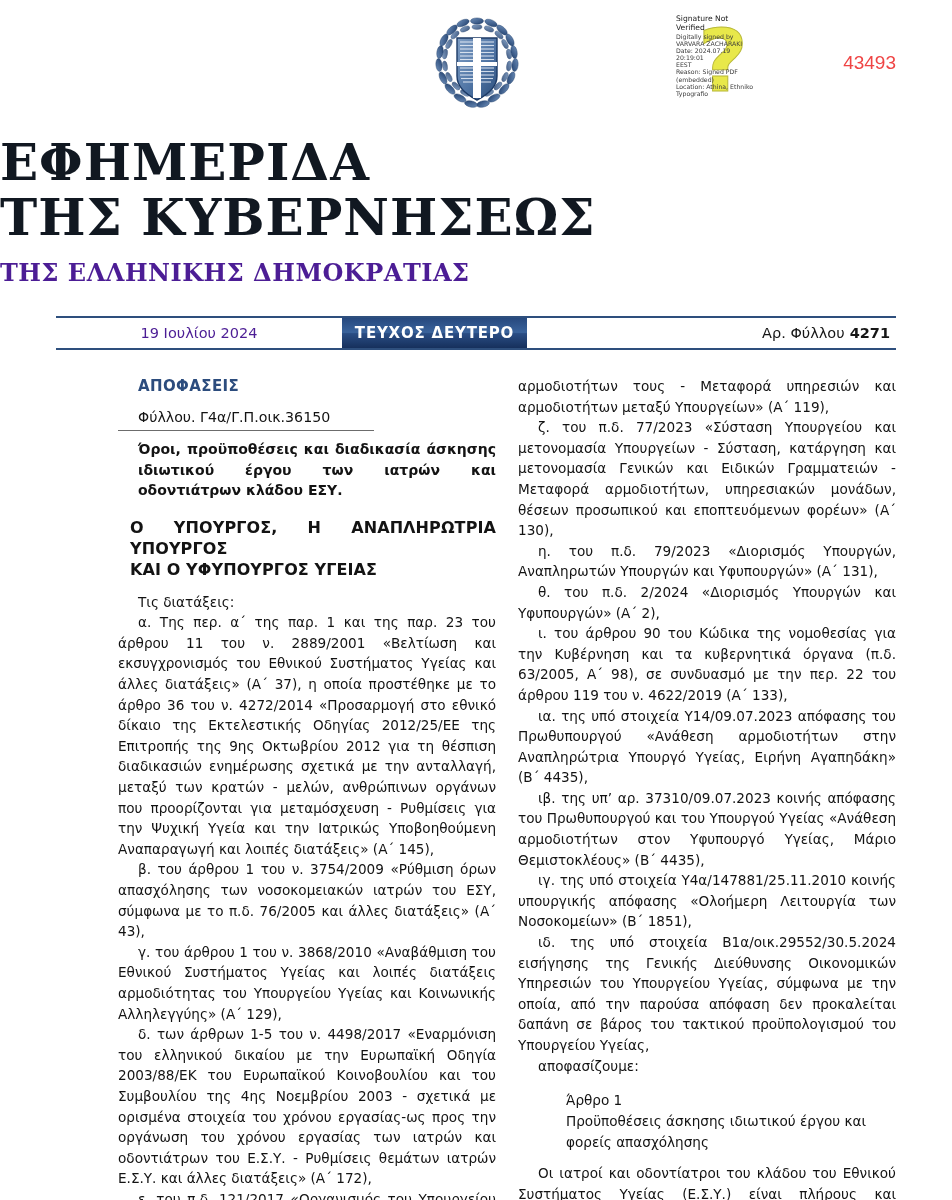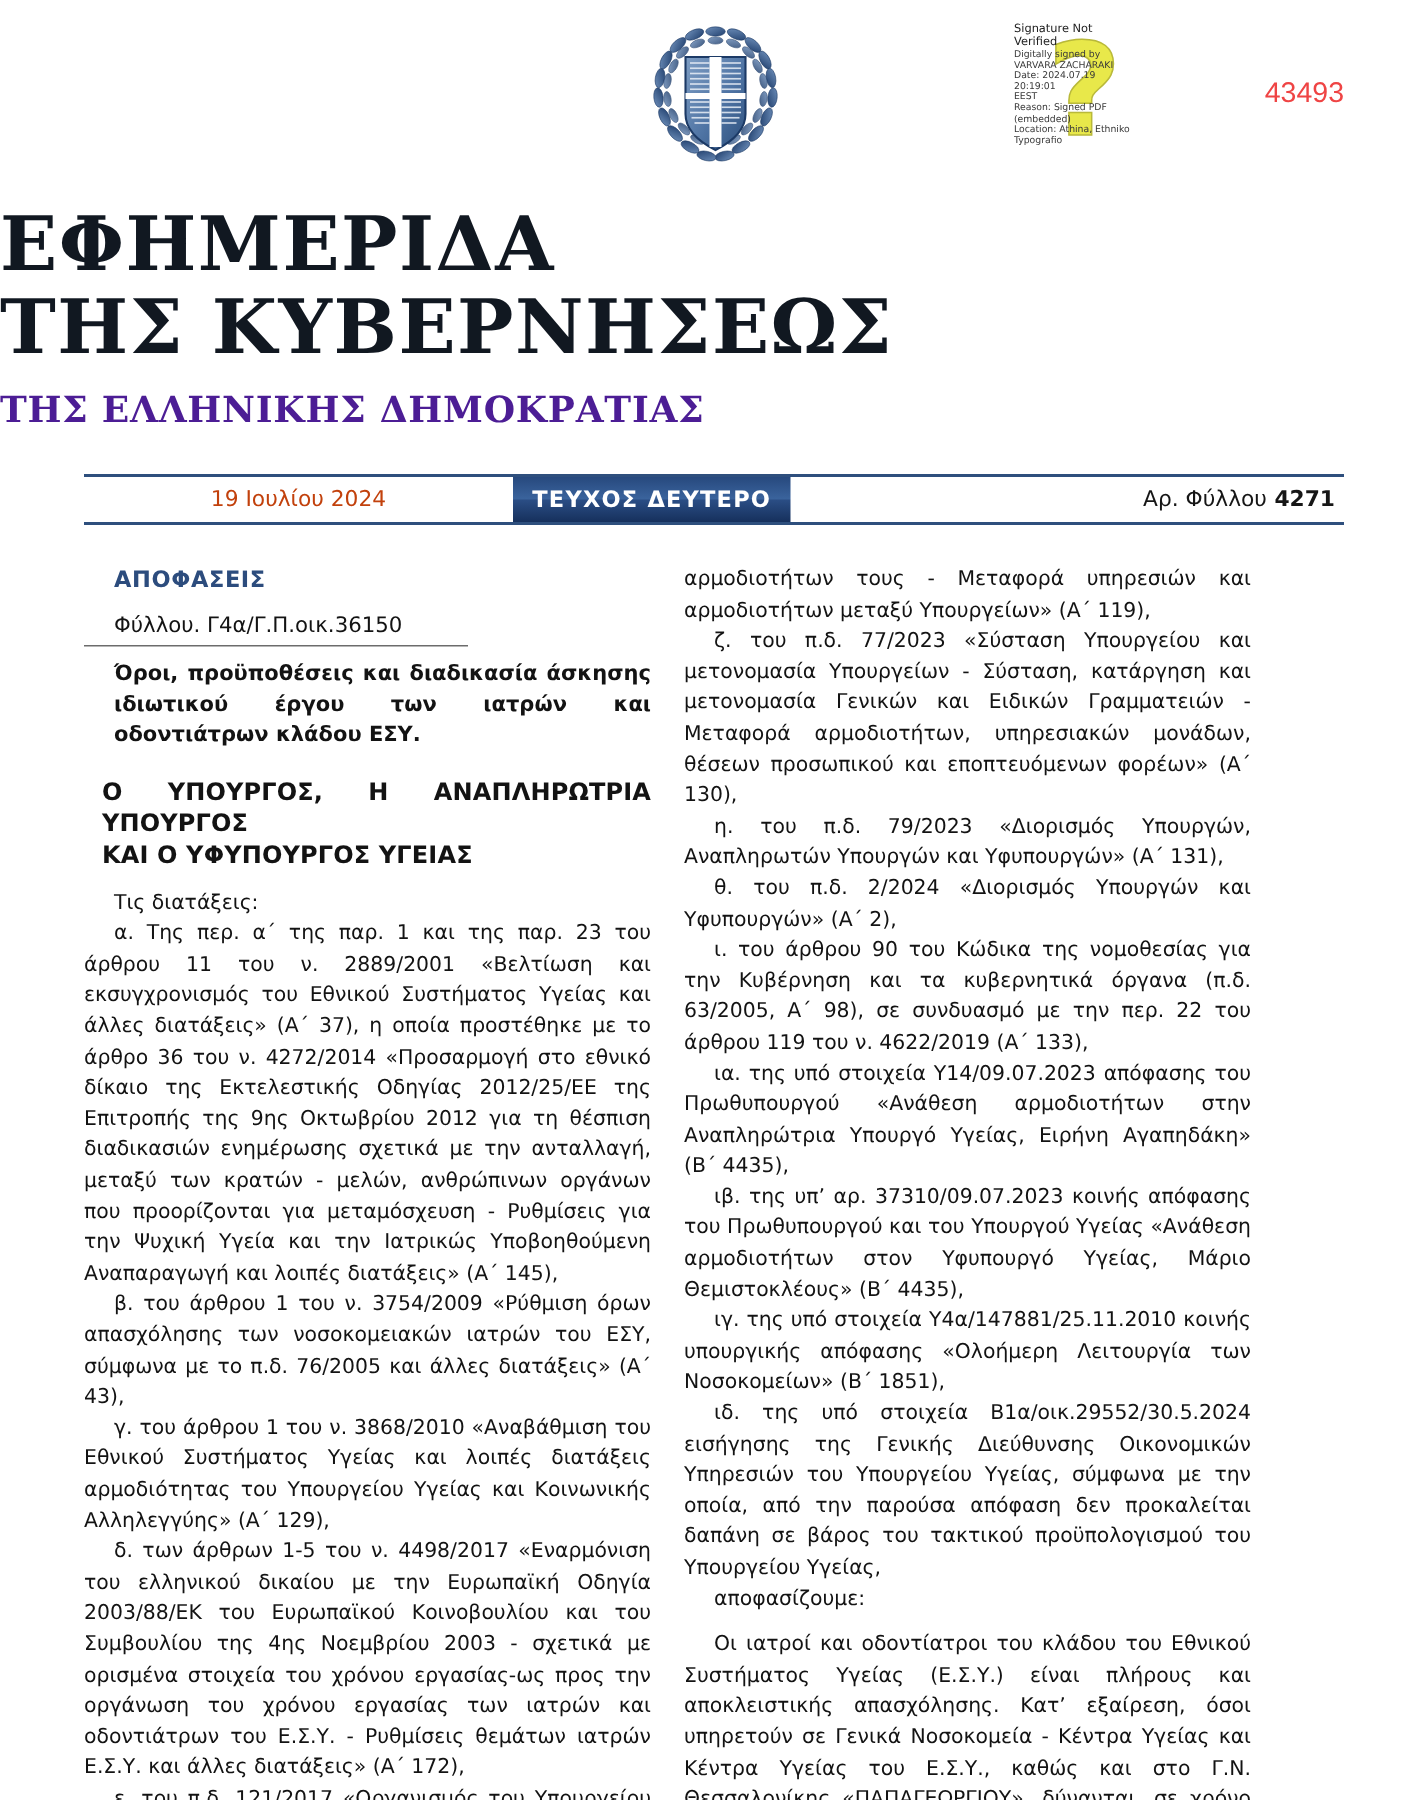--- a/index.html
+++ b/index.html
@@ -111,21 +111,21 @@
     border-bottom: 2px solid #2e4f7d;
     display: flex;
     align-items: stretch;
   }
   .issue-date {
     flex: 0 0 286px;
     display: flex;
     align-items: center;
     justify-content: center;
     font-size: 14.5px;
-    color: #c2410c;
+    color: #4c1d95;
   }
   .issue-badge {
     flex: 0 0 185px;
     background: linear-gradient(to bottom, #27497e 0%, #3a639c 48%, #2a4d84 52%, #16305c 100%);
     color: #ffffff;
     font-weight: bold;
     font-size: 15px;
     letter-spacing: 0.8px;
     display: flex;
     align-items: center;
@@ -157,21 +157,21 @@
   }
   .col {
     width: 378px;
     font-size: 13.6px;
     line-height: 20.6px;
     text-align: justify;
     text-justify: inter-word;
     color: #131313;
     overflow: hidden;
   }
-  .col-left { margin-left: 56px; }
+  .col-left { margin-left: 118px; }
   .col-right { margin-left: 22px; }
 
   .sec-heading {
     color: #2c4c7d;
     font-weight: bold;
     font-size: 15px;
     letter-spacing: 0.4px;
     margin: 0 0 10px 20px;
   }
   .arithm {
@@ -369,16 +369,21 @@
     <p class="para">ζ. του π.δ. 77/2023 «Σύσταση Υπουργείου και μετονομασία Υπουργείων - Σύσταση, κατάργηση και μετονομασία Γενικών και Ειδικών Γραμματειών - Μεταφορά αρμοδιοτήτων, υπηρεσιακών μονάδων, θέσεων προσωπικού και εποπτευόμενων φορέων» (Α΄ 130),</p>
     <p class="para">η. του π.δ. 79/2023 «Διορισμός Υπουργών, Αναπληρωτών Υπουργών και Υφυπουργών» (Α΄ 131),</p>
     <p class="para">θ. του π.δ. 2/2024 «Διορισμός Υπουργών και Υφυπουργών» (Α΄ 2),</p>
     <p class="para">ι. του άρθρου 90 του Κώδικα της νομοθεσίας για την Κυβέρνηση και τα κυβερνητικά όργανα (π.δ. 63/2005, Α΄ 98), σε συνδυασμό με την περ. 22 του άρθρου 119 του ν. 4622/2019 (Α΄ 133),</p>
     <p class="para">ια. της υπό στοιχεία Υ14/09.07.2023 απόφασης του Πρωθυπουργού «Ανάθεση αρμοδιοτήτων στην Αναπληρώτρια Υπουργό Υγείας, Ειρήνη Αγαπηδάκη» (Β΄ 4435),</p>
     <p class="para">ιβ. της υπ’ αρ. 37310/09.07.2023 κοινής απόφασης του Πρωθυπουργού και του Υπουργού Υγείας «Ανάθεση αρμοδιοτήτων στον Υφυπουργό Υγείας, Μάριο Θεμιστοκλέους» (Β΄ 4435),</p>
     <p class="para">ιγ. της υπό στοιχεία Υ4α/147881/25.11.2010 κοινής υπουργικής απόφασης «Ολοήμερη Λειτουργία των Νοσοκομείων» (Β΄ 1851),</p>
     <p class="para">ιδ. της υπό στοιχεία Β1α/οικ.29552/30.5.2024 εισήγησης της Γενικής Διεύθυνσης Οικονομικών Υπηρεσιών του Υπουργείου Υγείας, σύμφωνα με την οποία, από την παρούσα απόφαση δεν προκαλείται δαπάνη σε βάρος του τακτικού προϋπολογισμού του Υπουργείου Υγείας,</p>
     <p class="para">αποφασίζουμε:</p>
 
+    <div class="article-head">
+      <span class="art-line">Άρθρο 1</span>
+      <span class="art-line">Προϋποθέσεις άσκησης ιδιωτικού έργου και</span>
+      <span class="art-line">φορείς απασχόλησης</span>
+    </div>
     <div class="spacer-sm"></div>
     <p class="para">Οι ιατροί και οδοντίατροι του κλάδου του Εθνικού Συστήματος Υγείας (Ε.Σ.Υ.) είναι πλήρους και αποκλειστικής απασχόλησης. Κατ’ εξαίρεση, όσοι υπηρετούν σε Γενικά Νοσοκομεία - Κέντρα Υγείας και Κέντρα Υγείας του Ε.Σ.Υ., καθώς και στο Γ.Ν. Θεσσαλονίκης «ΠΑΠΑΓΕΩΡΓΙΟΥ», δύνανται, σε χρόνο εκτός του τακτικού ωρα-</p>
   </div>
 </div>
 
 </body></html>

